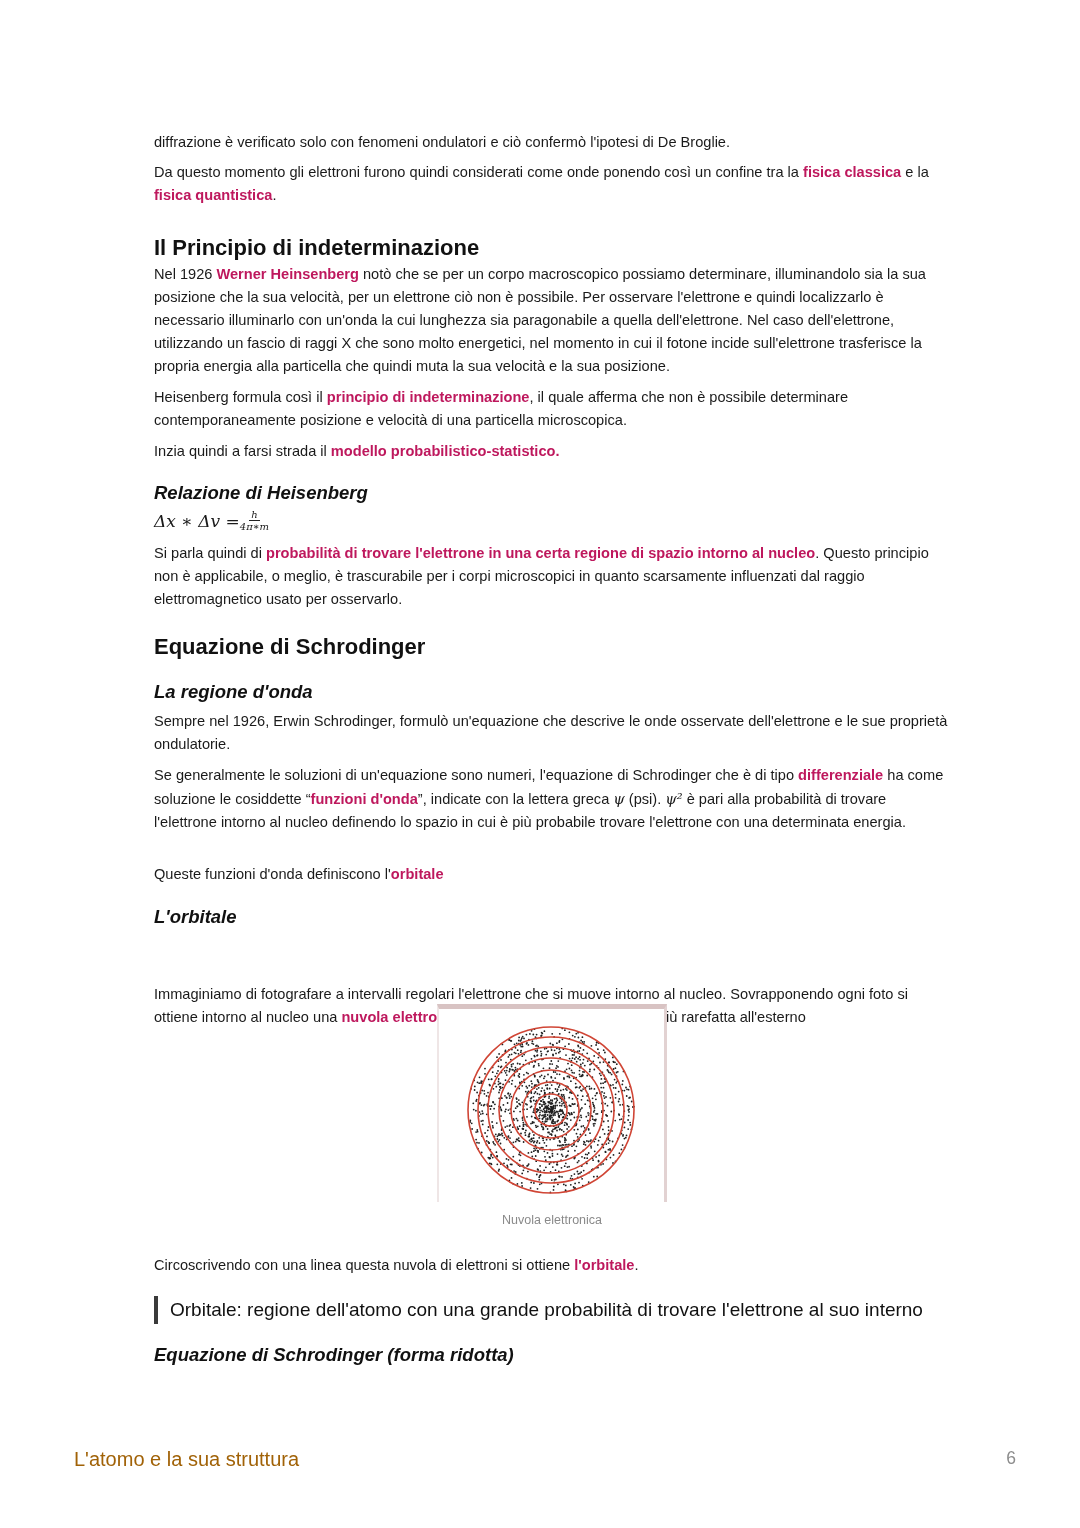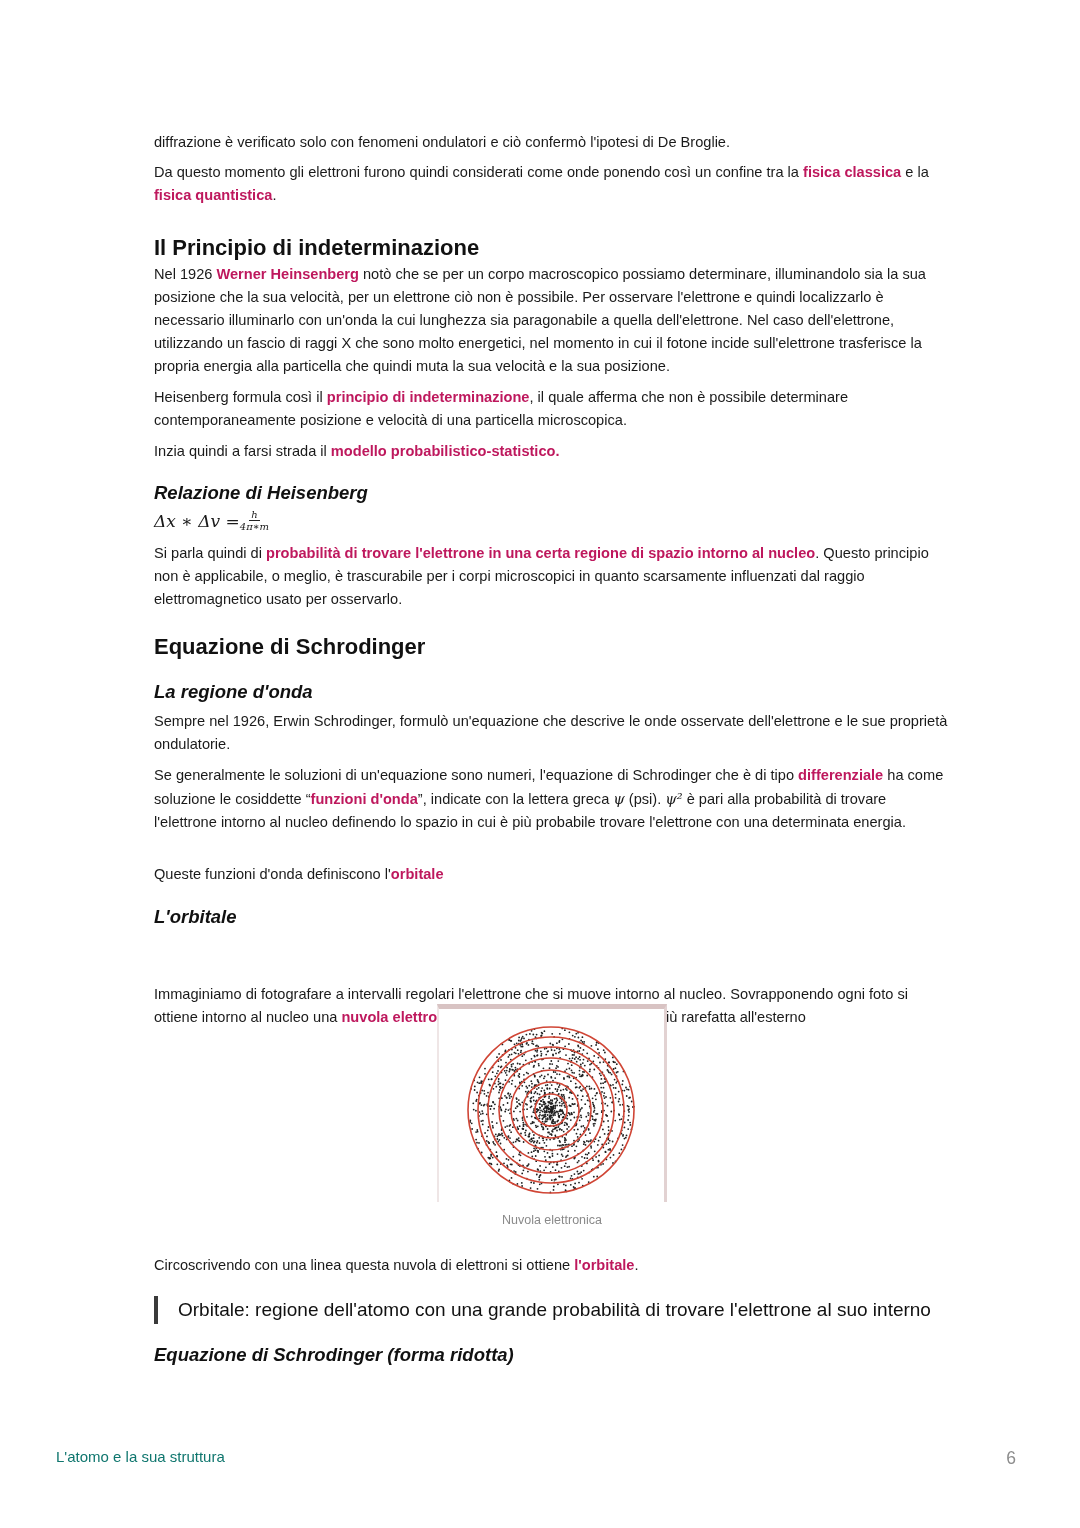--- a/index.html
+++ b/index.html
@@ -13,23 +13,23 @@
   .abs { position: absolute; left: 0; width: 796px; }
   .math { font-family: "DejaVu Serif", serif; font-style: italic; }
   .formula { position: absolute; left: 0; top: 509px; font-size: 17px; display: flex; align-items: center; }
   .frac { display: inline-flex; flex-direction: column; align-items: center; font-size: 10px; line-height: 11px; }
   .frac .num { border-bottom: 1px solid #222; padding: 0 2px; }
   .figure { position: absolute; left: 283px; top: 1004px; width: 230px; height: 198px; }
   .frame { position: absolute; inset: 0; background: #fff;
            border-top: 5px solid #d8c3c3; border-right: 3px solid #e2d2d2; border-left: 2px solid #efe6e6; }
   .caption { position: absolute; left: 283px; top: 1213px; width: 230px; text-align: center;
              font-size: 12.5px; color: #8a8a8a; }
-  .quote { position: absolute; left: 0; top: 1296px; padding-left: 20px; border-left: 4px solid #3a3a3a;
+  .quote { position: absolute; left: 0; top: 1296px; padding-left: 12px; border-left: 4px solid #3a3a3a;
            font-size: 19px; line-height: 28px; color: #111; }
-  .footer-title { position: absolute; left: 56px; top: 1448px; font-size: 15px; color: #0f766e; }
+  .footer-title { position: absolute; left: 74px; top: 1448px; font-size: 20px; color: #a16207; }
   .footer-page { position: absolute; right: 64px; top: 1448px; font-size: 17.5px; color: #8c8c8c; }
 </style>
 </head>
 <body>
 
 <div class="page">
 
   <p class="abs" style="top:131px">diffrazione è verificato solo con fenomeni ondulatori e ciò confermò l'ipotesi di De Broglie.</p>
   <p class="abs" style="top:161px"><span>Da questo momento gli elettroni furono quindi considerati come onde ponendo così un confine tra la </span><b>fisica classica</b><span> e la </span><b>fisica quantistica</b><span>.</span></p>
 

